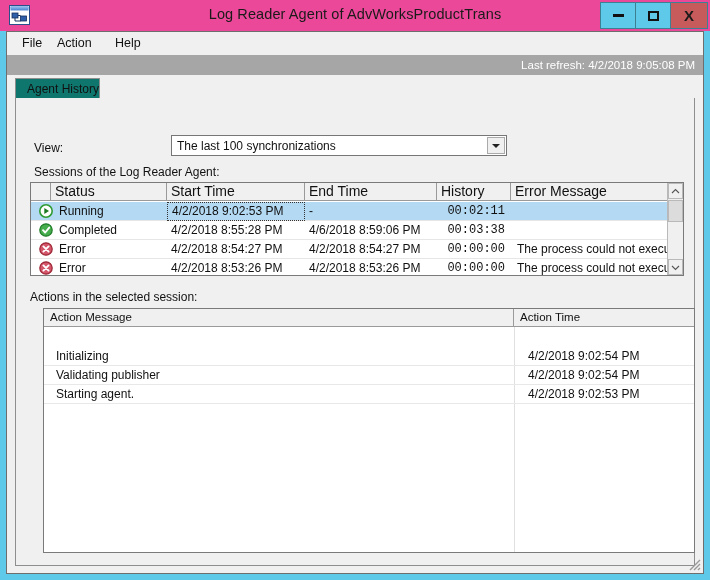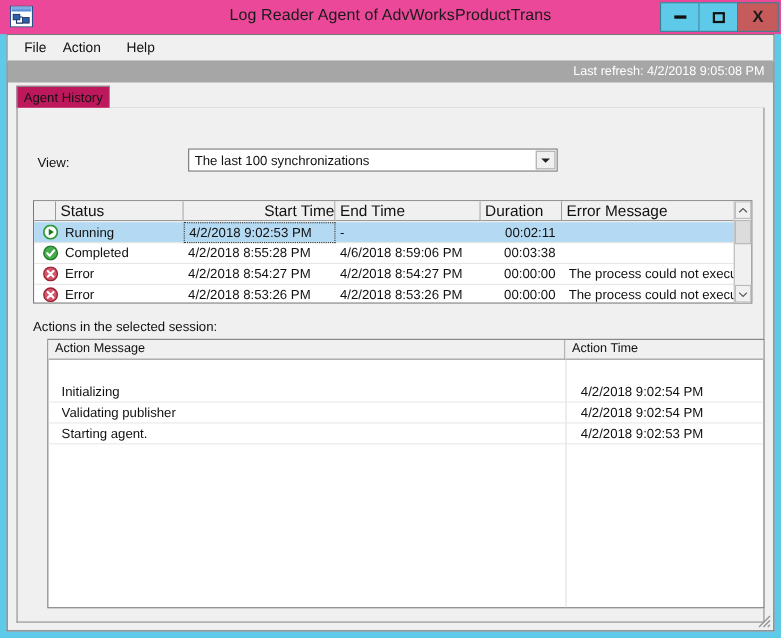--- a/index.html
+++ b/index.html
@@ -114,27 +114,27 @@
   
   #tabstrip {
     position: absolute;
     left: 8px; top: 46px;
     width: 680px; height: 21px;
   }
   #tab-agent-history {
     position: absolute;
     left: 0; top: 0;
     width: 85px; height: 21px;
-    background: #be185d;
+    background: #0f766e;
     border: 1px solid #8e8e8e;
     border-bottom: none;
     box-sizing: border-box;
     font-size: 12px;
     color: #111;
-    text-align: center;
+    text-align: right;
     line-height: 20px;
   }
   #tab-rest {
     position: absolute;
     left: 85px; top: 13px;
     width: 595px; height: 8px;
     border-bottom: 1px solid #8e8e8e;
     box-sizing: border-box;
   }
 
@@ -245,21 +245,21 @@
     top: 0;
     height: 19px;
     font-size: 12px;
     color: #111;
     line-height: 18px;
     overflow: hidden;
     white-space: nowrap;
     box-sizing: border-box;
   }
   .scell.dotted { border: 1px dotted #333; line-height: 16px; }
-  .dur { text-align: right; padding-right: 6px; }
+  .dur { text-align: right; padding-right: 6px; font-family: Liberation Mono, monospace; }
 
   
   .sicon {
     position: absolute;
     left: 8px; top: 2px;
     width: 14px; height: 14px;
   }
 
   
   #sess-scroll {
@@ -408,29 +408,30 @@
     <div id="tabpanel">
 
       <div id="view-label">View:</div>
       <div id="view-combo">
         <div id="view-combo-text">The last 100 synchronizations</div>
         <div id="view-combo-arrow">
           <span class="caret-down"></span>
         </div>
       </div>
 
+      <div id="sessions-label">Sessions of the Log Reader Agent:</div>
 
       <div id="sessions-grid">
 
         <div class="grid-header">
           <div class="hcell" style="left:0px; width:20px;"></div>
           <div class="hcell" style="left:20px; width:116px;">Status</div>
-          <div class="hcell" style="left:136px; width:138px;text-align:right;">Start Time</div>
+          <div class="hcell" style="left:136px; width:138px;">Start Time</div>
           <div class="hcell" style="left:274px; width:132px;">End Time</div>
-          <div class="hcell" style="left:406px; width:74px;">Duration</div>
+          <div class="hcell" style="left:406px; width:74px;">History</div>
           <div class="hcell" style="left:480px; width:156px; border-right:none;">Error Message</div>
         </div>
 
         <div class="srow selected" style="top:19px;">
           <span class="sicon">
             <svg width="14" height="14" viewBox="0 0 14 14">
               <circle cx="7" cy="7" r="6.2" fill="#ffffff" stroke="#2e9b34" stroke-width="1.6"></circle>
               <polygon points="5.3,4 10,7 5.3,10" fill="#1d7a23"></polygon>
             </svg>
           </span>

